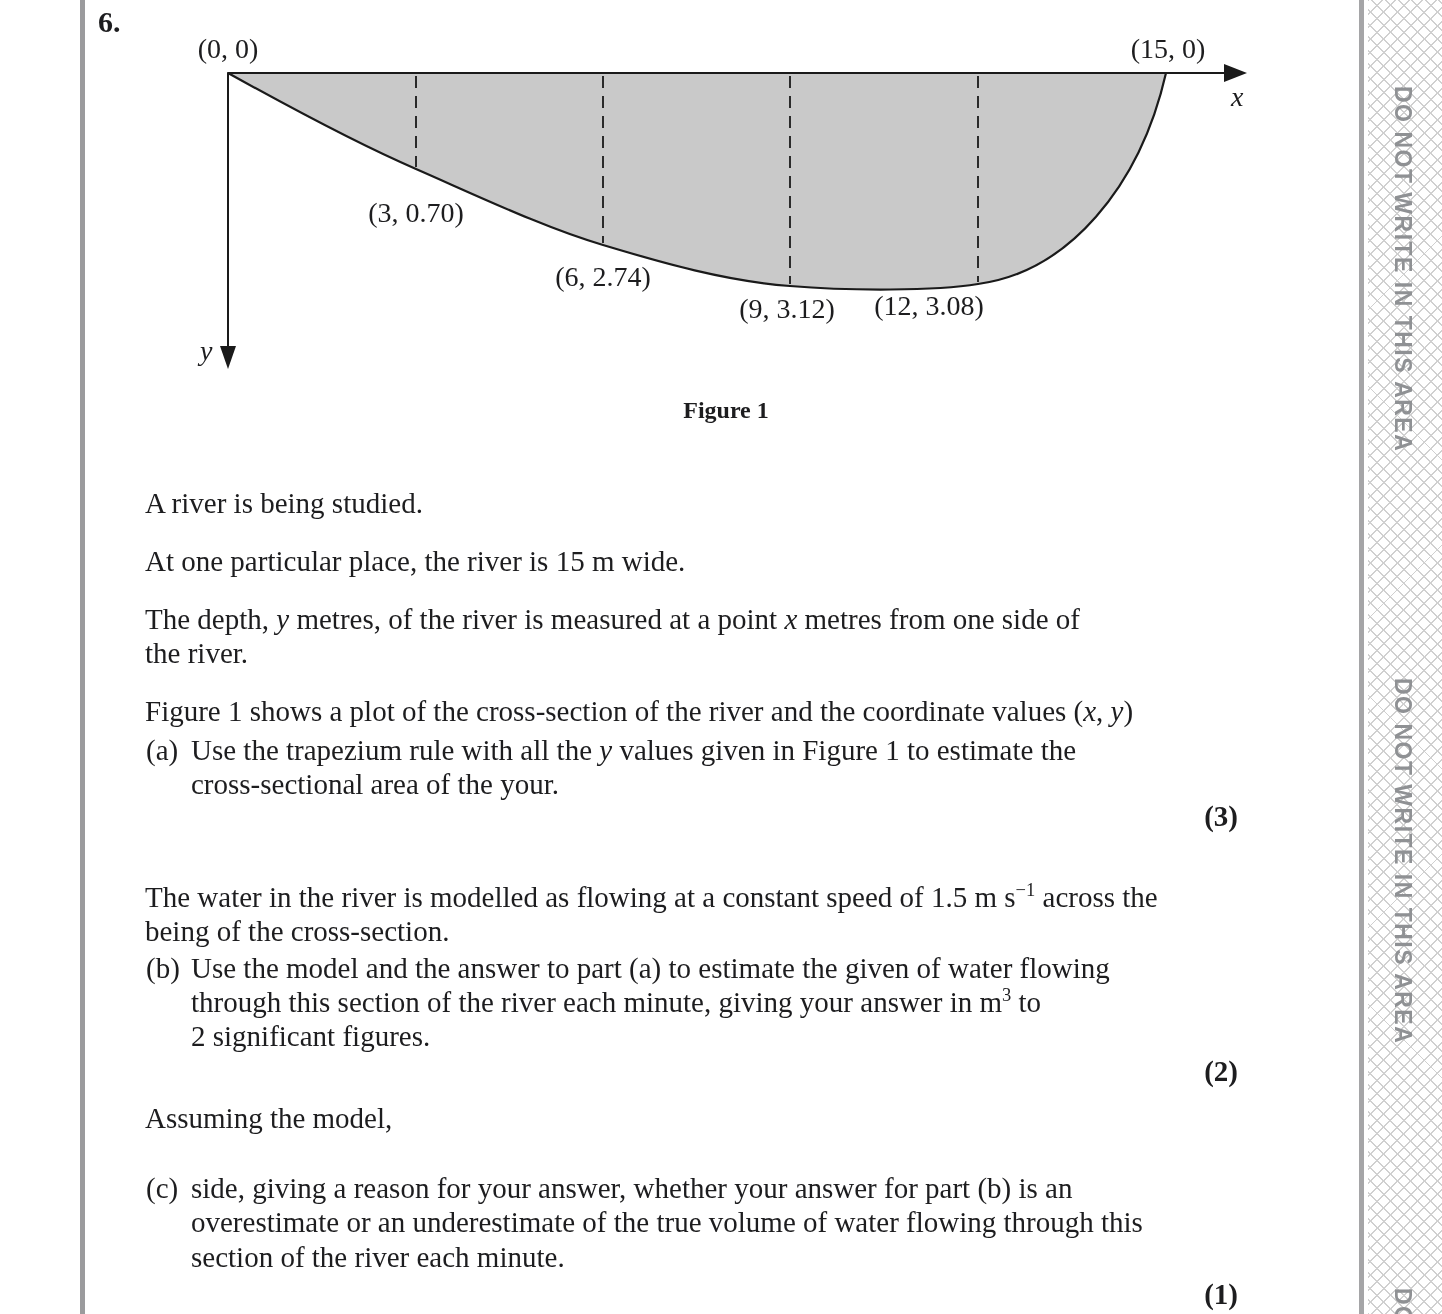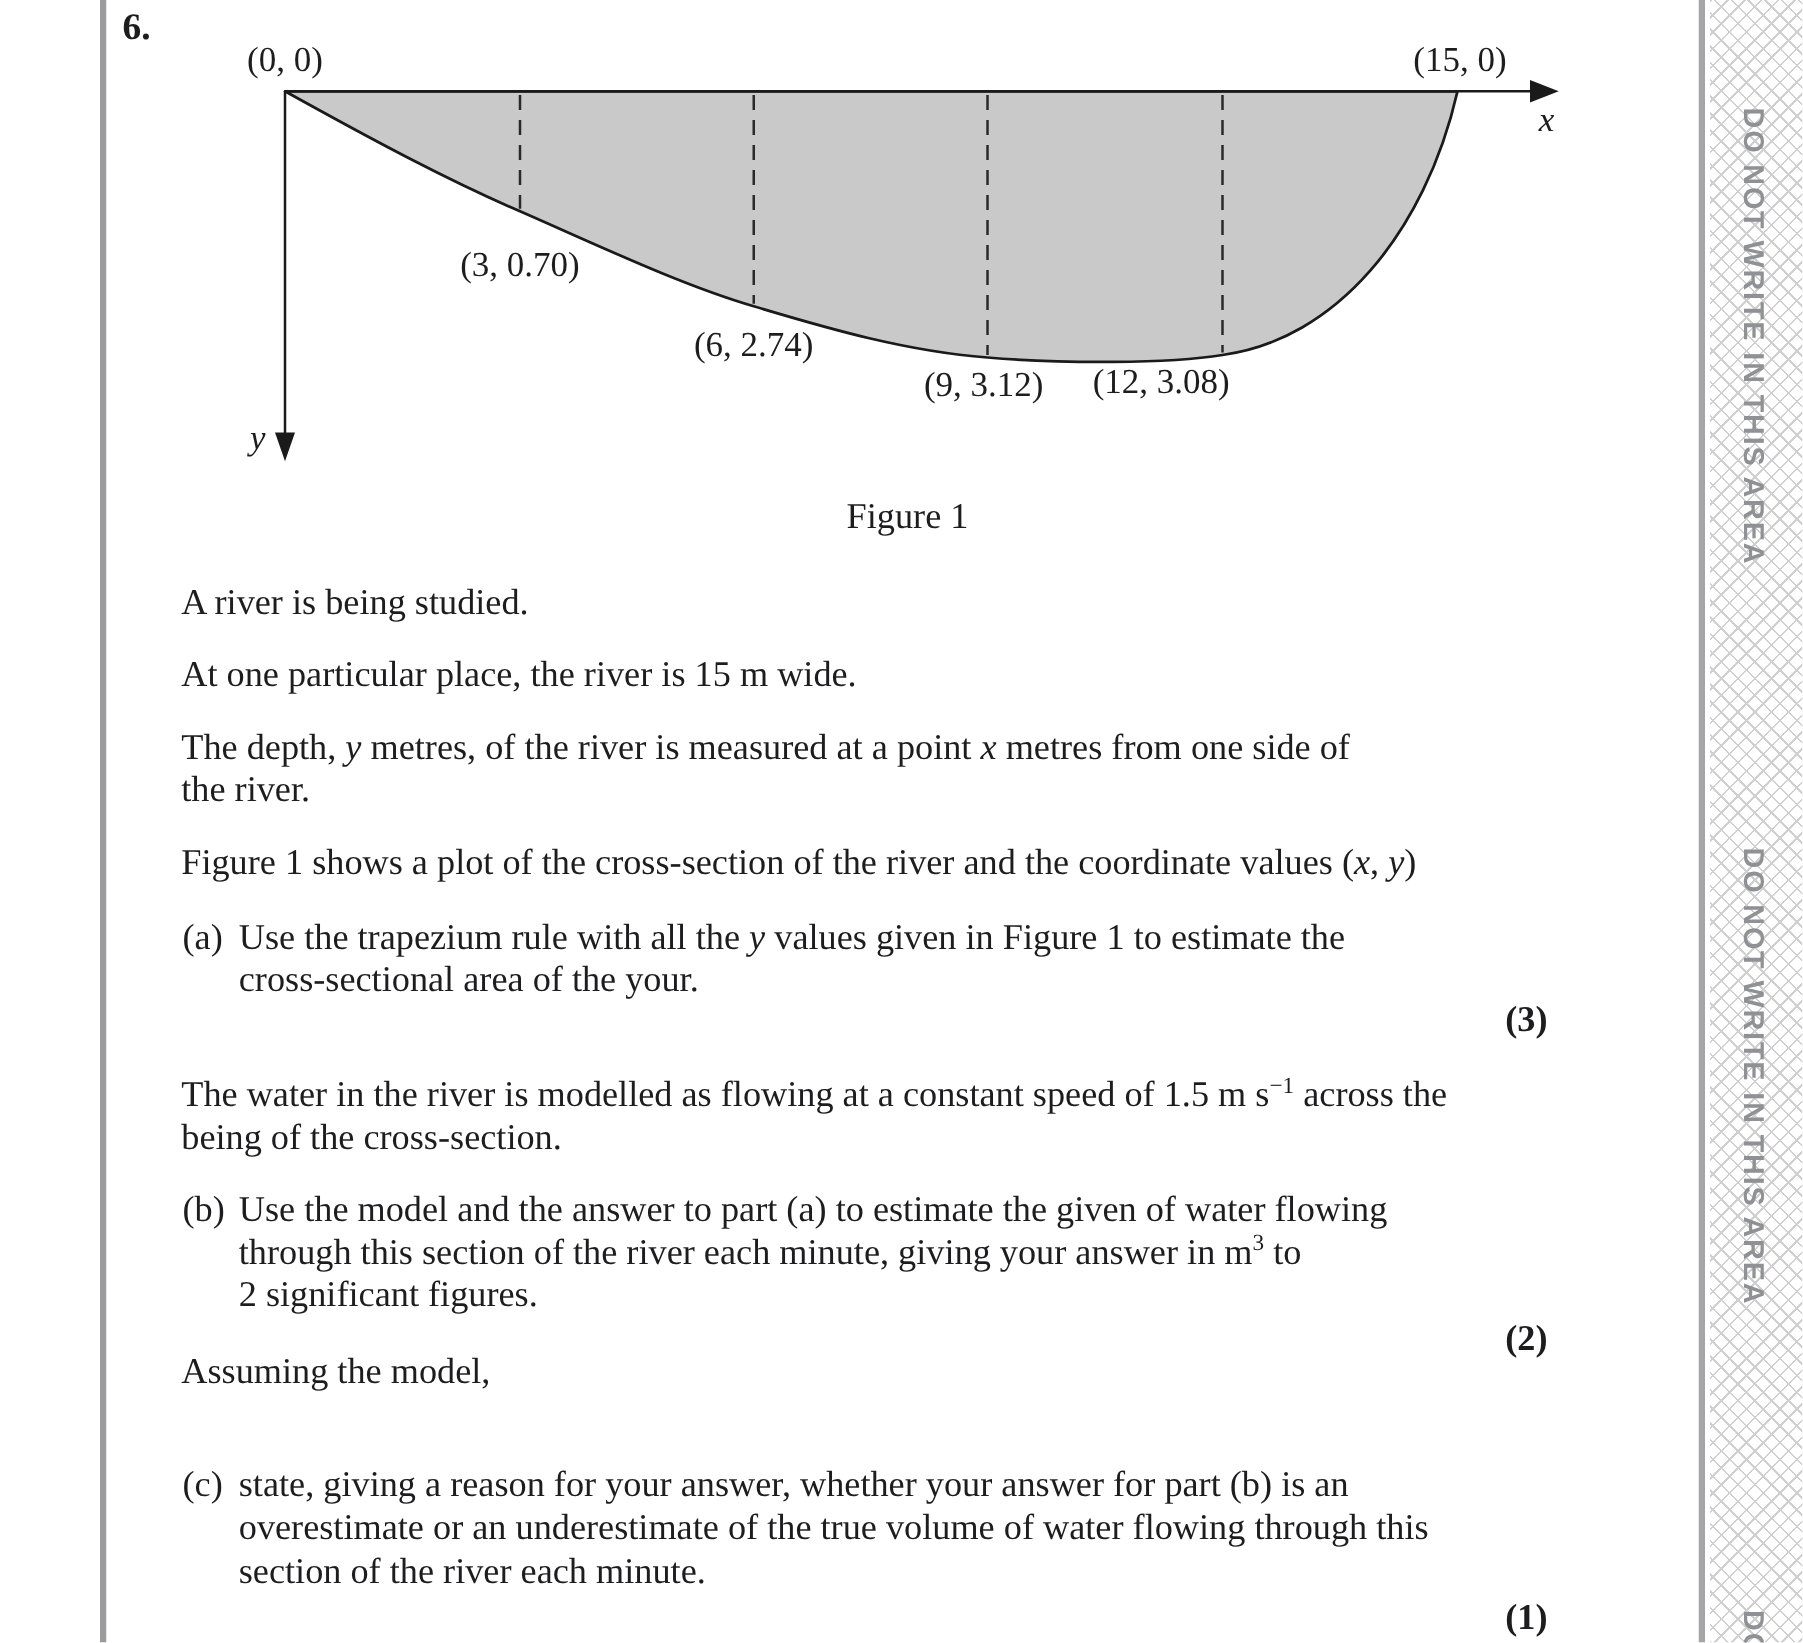--- a/index.html
+++ b/index.html
@@ -23,23 +23,23 @@
   .dnw{
     position:absolute;left:1391px;
     writing-mode:vertical-rl;
     font-family:"Liberation Sans", sans-serif;
     font-weight:bold;font-size:23px;line-height:24px;
     letter-spacing:1.5px;color:#8f9194;white-space:nowrap;
   }
   .qnum{position:absolute;left:98px;top:5px;font-weight:bold;font-size:30px;}
   .fig-label{position:absolute;font-size:28px;line-height:32px;white-space:nowrap;transform:translateX(-50%);text-align:center;}
   .axis-letter{position:absolute;font-size:28px;font-style:italic;line-height:30px;}
-  .fig-caption{position:absolute;left:726px;top:397px;transform:translateX(-50%);font-weight:normal;font-size:29px;}
+  .fig-caption{position:absolute;left:726px;top:397px;transform:translateX(-50%);font-weight:bold;font-size:24px;}
   .line{position:absolute;font-size:29px;line-height:34px;white-space:nowrap;}
-  .body-x{left:145px;}
+  .body-x{left:145px;margin-top:21px;}
   .part-label{left:146px;}
   .part-text{left:191px;}
   .marks{position:absolute;right:204px;font-weight:bold;font-size:29px;line-height:34px;}
   .it{font-style:italic;}
   sup{font-size:0.64em;line-height:0;vertical-align:super;}
   svg{position:absolute;left:0;top:0;}
 </style>
 </head>
 <body>
 
@@ -96,16 +96,16 @@
 
 <div class="line part-label" style="top:951px">(b)</div>
 <div class="line part-text" style="top:951px">Use the model and the answer to part (a) to estimate the given of water flowing</div>
 <div class="line part-text" style="top:985px">through this section of the river each minute, giving your answer in m<sup>3</sup> to</div>
 <div class="line part-text" style="top:1019px">2 significant figures.</div>
 <div class="marks" style="top:1054px">(2)</div>
 
 <div class="line body-x" style="top:1080px">Assuming the model,</div>
 
 <div class="line part-label" style="top:1171px">(c)</div>
-<div class="line part-text" style="top:1171px">state, giving a reason for your answer, whether your answer for part (b) is an</div>
+<div class="line part-text" style="top:1171px">side, giving a reason for your answer, whether your answer for part (b) is an</div>
 <div class="line part-text" style="top:1205px">overestimate or an underestimate of the true volume of water flowing through this</div>
 <div class="line part-text" style="top:1240px">section of the river each minute.</div>
 <div class="marks" style="top:1277px">(1)</div>
 
 </body></html>

